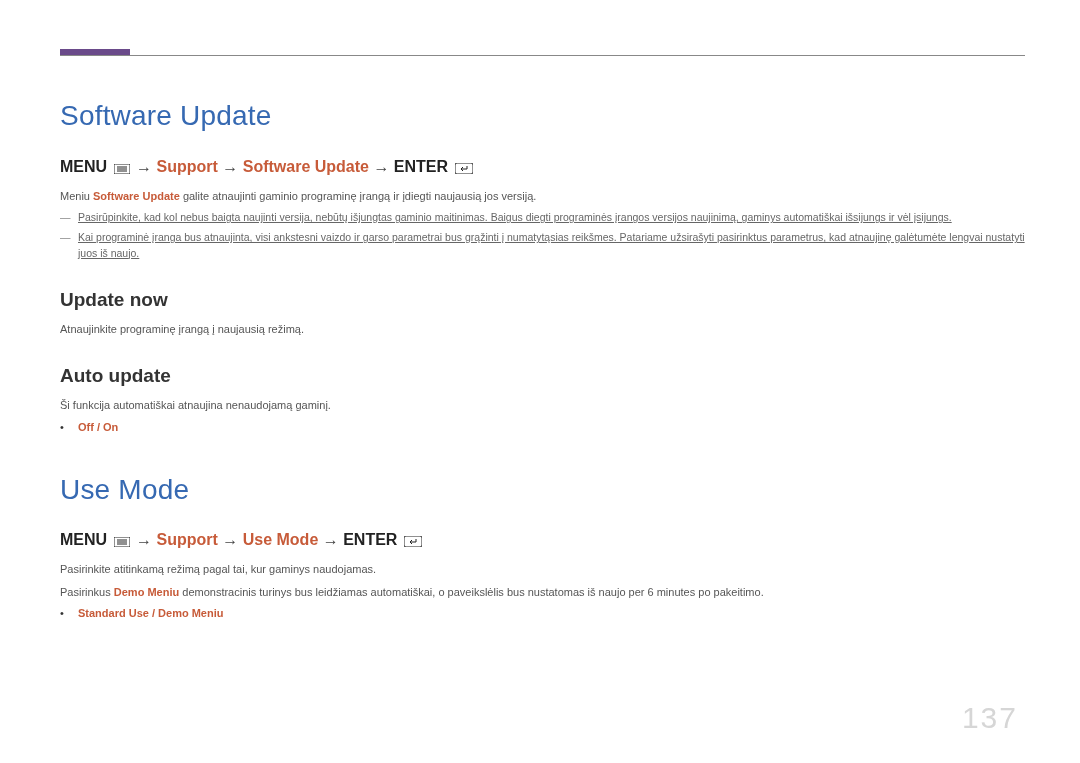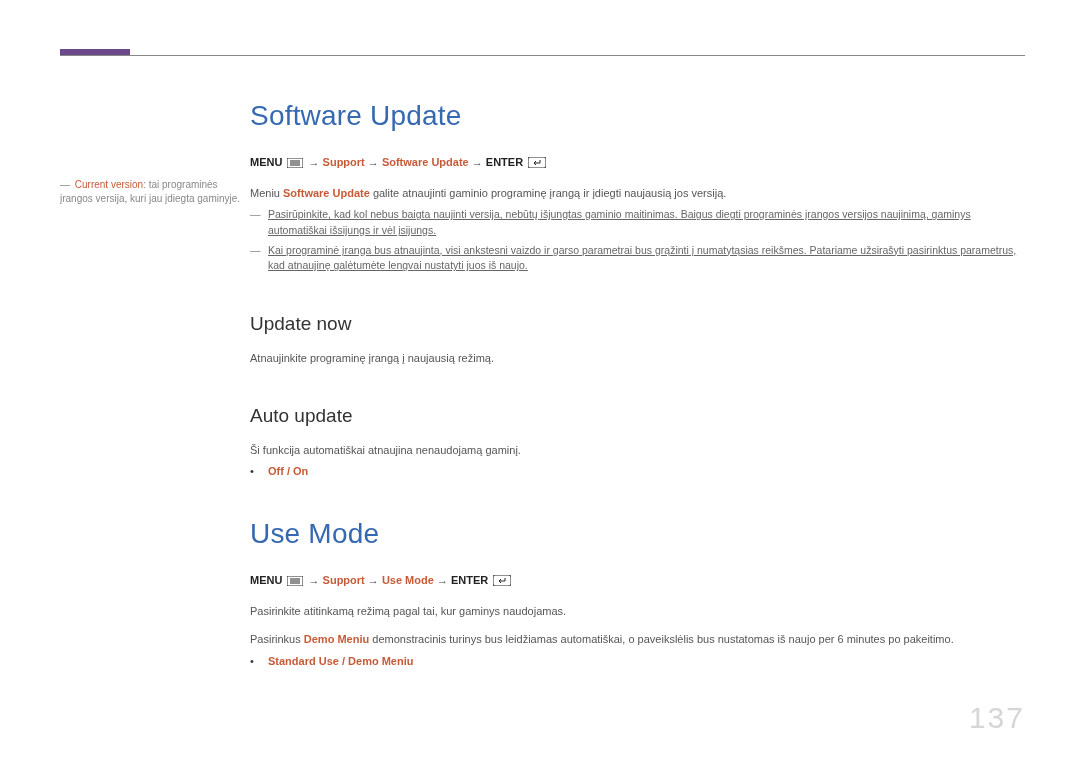--- a/index.html
+++ b/index.html
@@ -58,43 +58,43 @@
   }
   h1 {
     font-size: 28px;
     font-weight: 400;
     color: #3669b2;
     margin: 0 0 18px 0;
     letter-spacing: 0.2px;
   }
   h2 {
     font-size: 19px;
-    font-weight: 400;
+    font-weight: 700;
     color: #333;
-    margin: 36px 0 8px 0;
+    margin: 24px 0 8px 0;
   }
   .menupath {
-    font-size: 11px;
+    font-size: 16px;
     margin-bottom: 8px;
   }
   .menupath .bold { font-weight: 700; color: #222; }
   .menupath .accent { color: #c75b39; font-weight: 600; }
   .menupath .normal { color: #444; font-weight: 400; }
   .icon-menu {
     display: inline-block;
     vertical-align: -2px;
     margin: 0 2px;
   }
   .icon-enter {
     display: inline-block;
     vertical-align: -2px;
     margin-left: 2px;
   }
   p.body {
-    margin: 12px 0 6px 0;
+    margin: 0 0 6px 0;
     color: #555;
     font-size: 11px;
     line-height: 1.5;
   }
   .note {
     display: flex;
     margin: 4px 0;
     color: #666;
     font-size: 10.5px;
     line-height: 1.5;
@@ -117,21 +117,21 @@
     flex: 0 0 18px;
     color: #333;
   }
   .bullet .btext {
     flex: 1;
     color: #c75b39;
     font-weight: 600;
   }
   .page-number {
     position: absolute;
-    right: 55px;
+    right: 62px;
     bottom: 28px;
     font-size: 30px;
     color: #d6d6d6;
     font-weight: 300;
     letter-spacing: 2px;
   }
   .section-gap {
     height: 34px;
   }
   .inline-accent { color: #c75b39; font-weight: 600; }
@@ -140,26 +140,20 @@
 <body>
 
 <div class="page">
 
   <div class="top-rule">
     <div class="tab-marker"></div>
   </div>
 
   <div class="content">
 
-    <div class="sidebar">
-      <div>
-        <span class="dash">―</span>
-        <span class="cv">Current version</span><span>: tai programinės įrangos versija, kuri jau įdiegta gaminyje.</span>
-      </div>
-    </div>
 
     <div class="main">
 
       <h1>Software Update</h1>
 
       <div class="menupath">
         <span class="bold">MENU</span>
         <span class="icon-menu">
           <svg width="16" height="10" viewBox="0 0 16 10">
               <rect x="0" y="0" width="16" height="10" rx="1.5" fill="none" stroke="#222" stroke-width="1"></rect>

